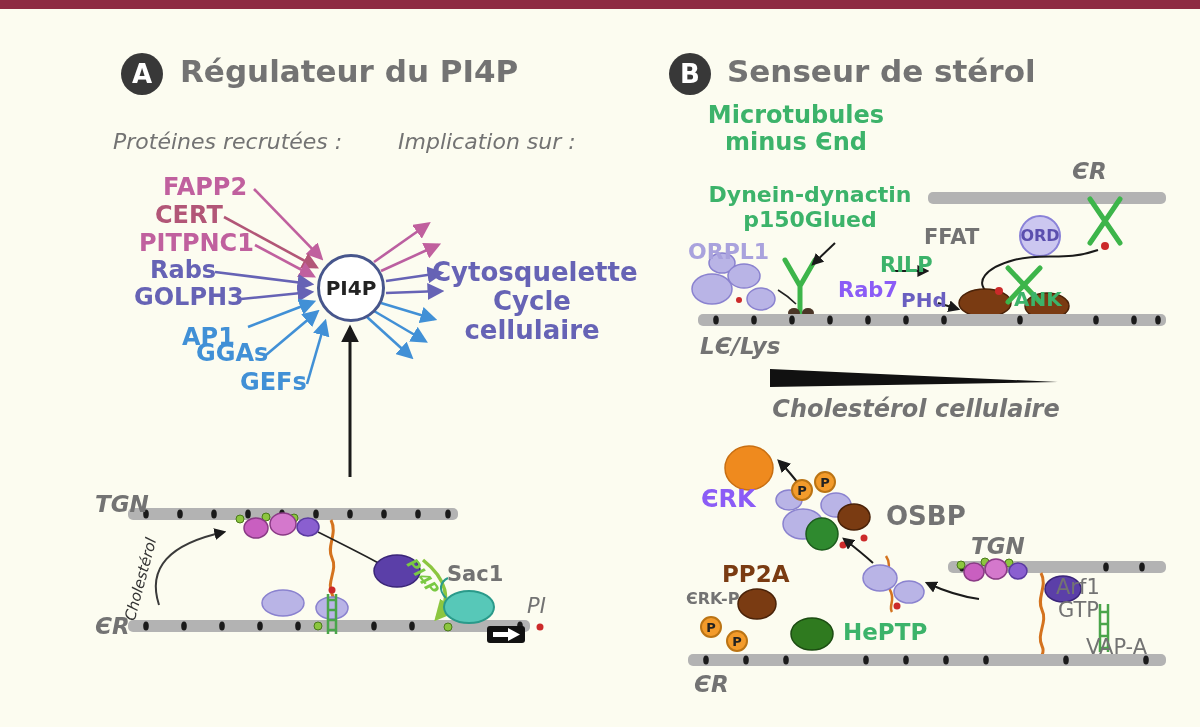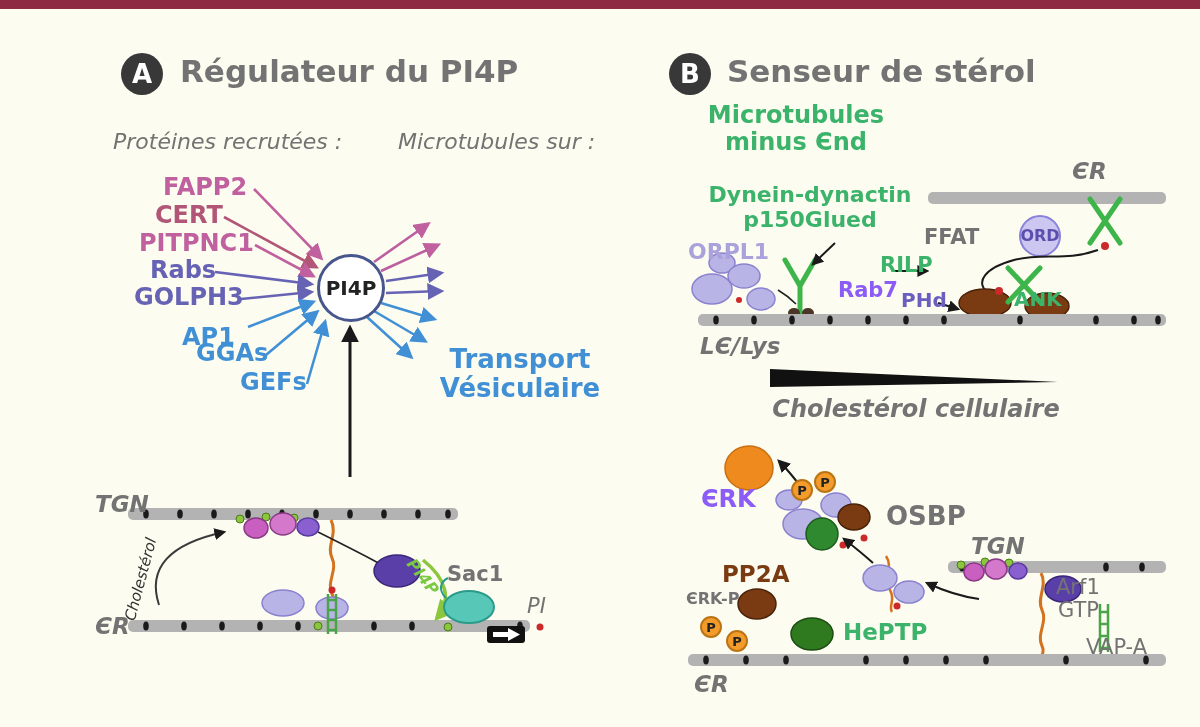--- a/index.html
+++ b/index.html
@@ -252,36 +252,36 @@
         <ellipse cx="986" cy="660" rx="2.8" ry="4.6"></ellipse>
           <ellipse cx="1066" cy="660" rx="2.8" ry="4.6"></ellipse>
         <ellipse cx="1146" cy="660" rx="2.8" ry="4.6"></ellipse>
       </g>
     </g>
   </svg>
 
   <div class="panel-badge" style="left:121px;top:53px;">A</div>
   <div class="lbl b" style="left:180px;top:54px;font-size:31px;">Régulateur du PI4P</div>
   <div class="lbl i" style="left:113px;top:130px;font-size:22px;">Protéines recrutées :</div>
-  <div class="lbl i" style="left:398px;top:130px;font-size:22px;">Microtubules sur :</div>
+  <div class="lbl i" style="left:398px;top:130px;font-size:22px;">Implication sur :</div>
 
   <div class="lbl b pink" style="left:163px;top:174px;font-size:24px;">FAPP2</div>
   <div class="lbl b rose" style="left:155px;top:202px;font-size:24px;text-align:right;">CERT</div>
   <div class="lbl b pink" style="left:139px;top:230px;font-size:24px;">PITPNC1</div>
   <div class="lbl b purp" style="left:150px;top:257px;font-size:24px;">Rabs</div>
   <div class="lbl b purp" style="left:134px;top:284px;font-size:24px;">GOLPH3</div>
   <div class="lbl b blue" style="left:182px;top:312px;font-size:24px;margin-top:12px;">AP1</div>
   <div class="lbl b blue" style="left:196px;top:340px;font-size:24px;">GGAs</div>
   <div class="lbl b blue" style="left:240px;top:369px;font-size:24px;">GEFs</div>
 
   <div class="node">PI4P</div>
 
-  <div class="lbl b ctr blue" style="left:436px;top:345px;width:168px;font-size:26px;">
-    <span>Transport</span><br>
-    <span>Vésiculaire</span>
+  <div class="lbl b ctr purp" style="left:432px;top:258px;width:200px;font-size:26px;">
+    <span>Cytosquelette</span><br>
+    <span>Cycle cellulaire</span>
   </div>
 
   <div class="lbl b i" style="left:95px;top:492px;font-size:23px;">TGN</div>
   <div class="lbl b i" style="left:95px;top:614px;font-size:23px;">ЄR</div>
   <div class="lbl i rot" style="left:130px;top:612px;font-size:15px;color:#333;transform:rotate(-75deg);">Cholestérol</div>
   <div class="lbl b i lgrn rot" style="left:410px;top:552px;font-size:16px;transform:rotate(52deg);">PI4P</div>
   <div class="lbl" style="left:447px;top:563px;font-size:21px;font-weight:600;">Sac1</div>
   <div class="lbl i" style="left:527px;top:595px;font-size:21px;">PI</div>
 
   <div class="panel-badge" style="left:669px;top:53px;">B</div>

